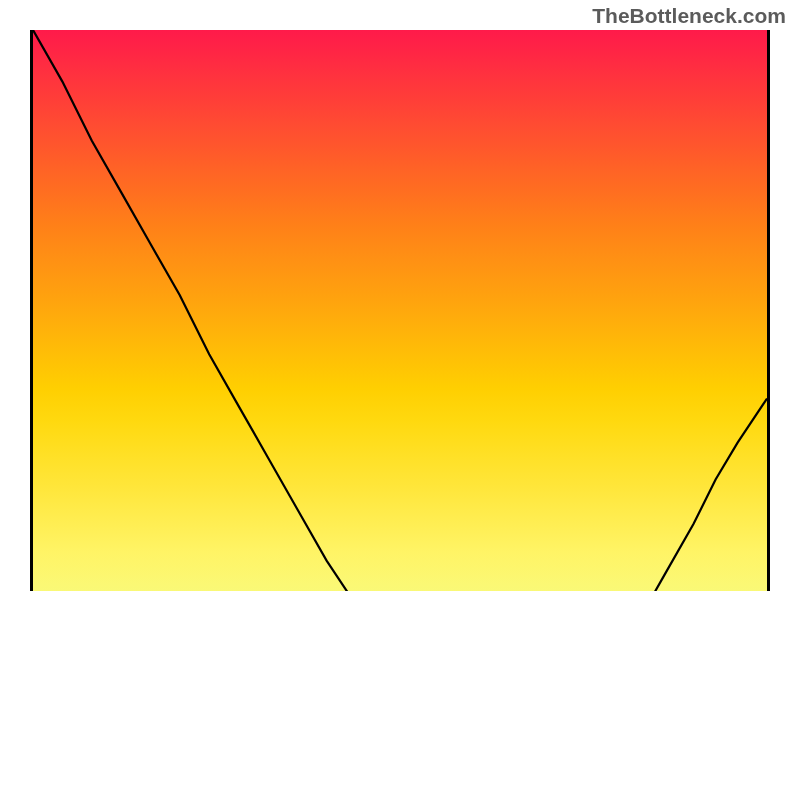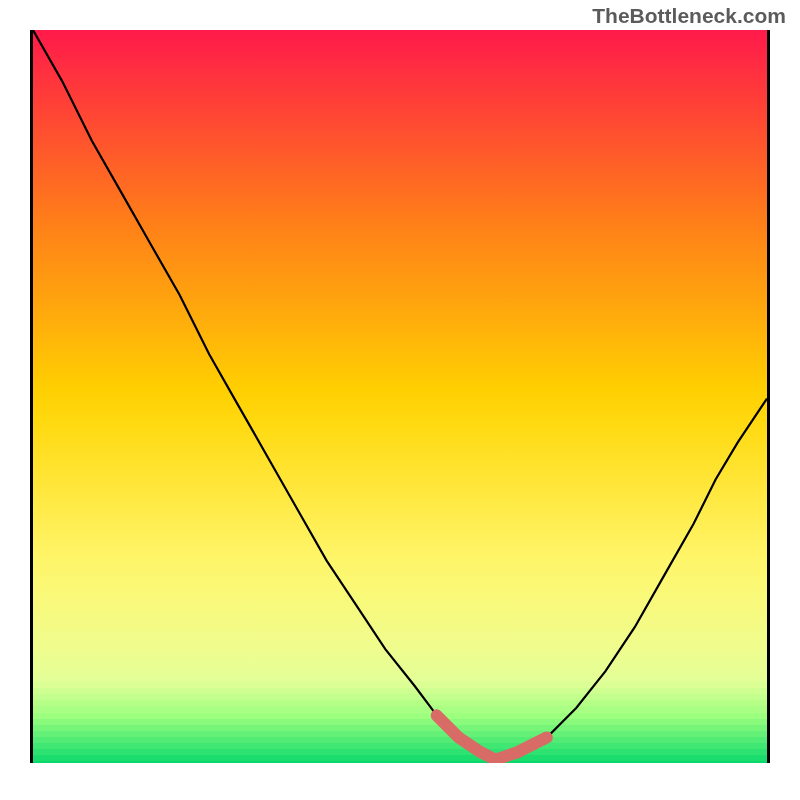--- a/index.html
+++ b/index.html
@@ -3,21 +3,21 @@
 <meta charset="utf-8">
 <style>
   body {
     margin: 0;
     padding: 0;
     background: #ffffff;
     font-family: Arial, Helvetica, sans-serif;
   }
   .container {
     width: 800px;
-    height: 763px;
+    height: 591px;
     position: relative;
   }
   .credit {
     position: absolute;
     top: 4px;
     right: 14px;
     font-size: 21px;
     font-weight: bold;
     color: #5b5b5b;
   }

